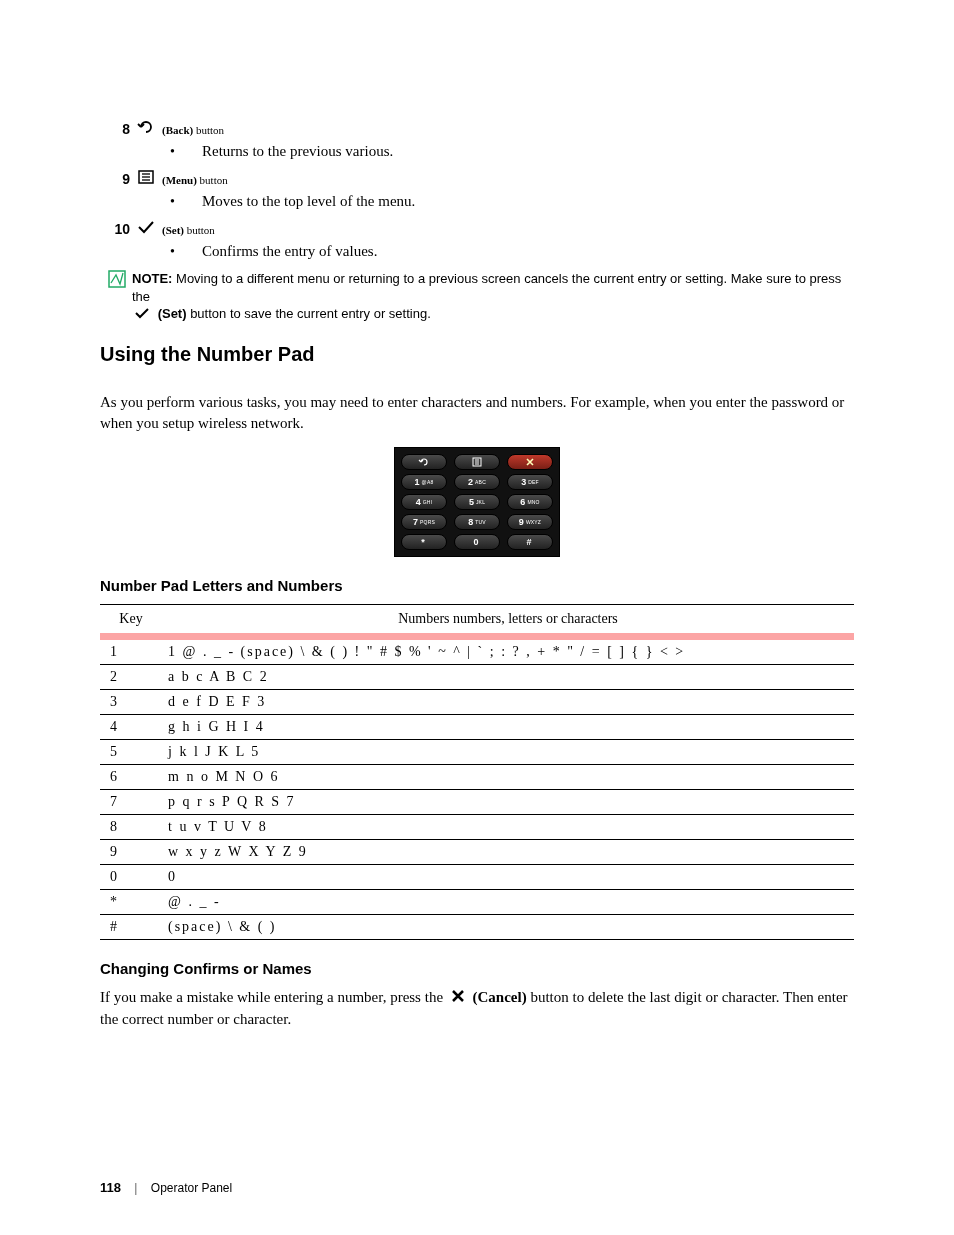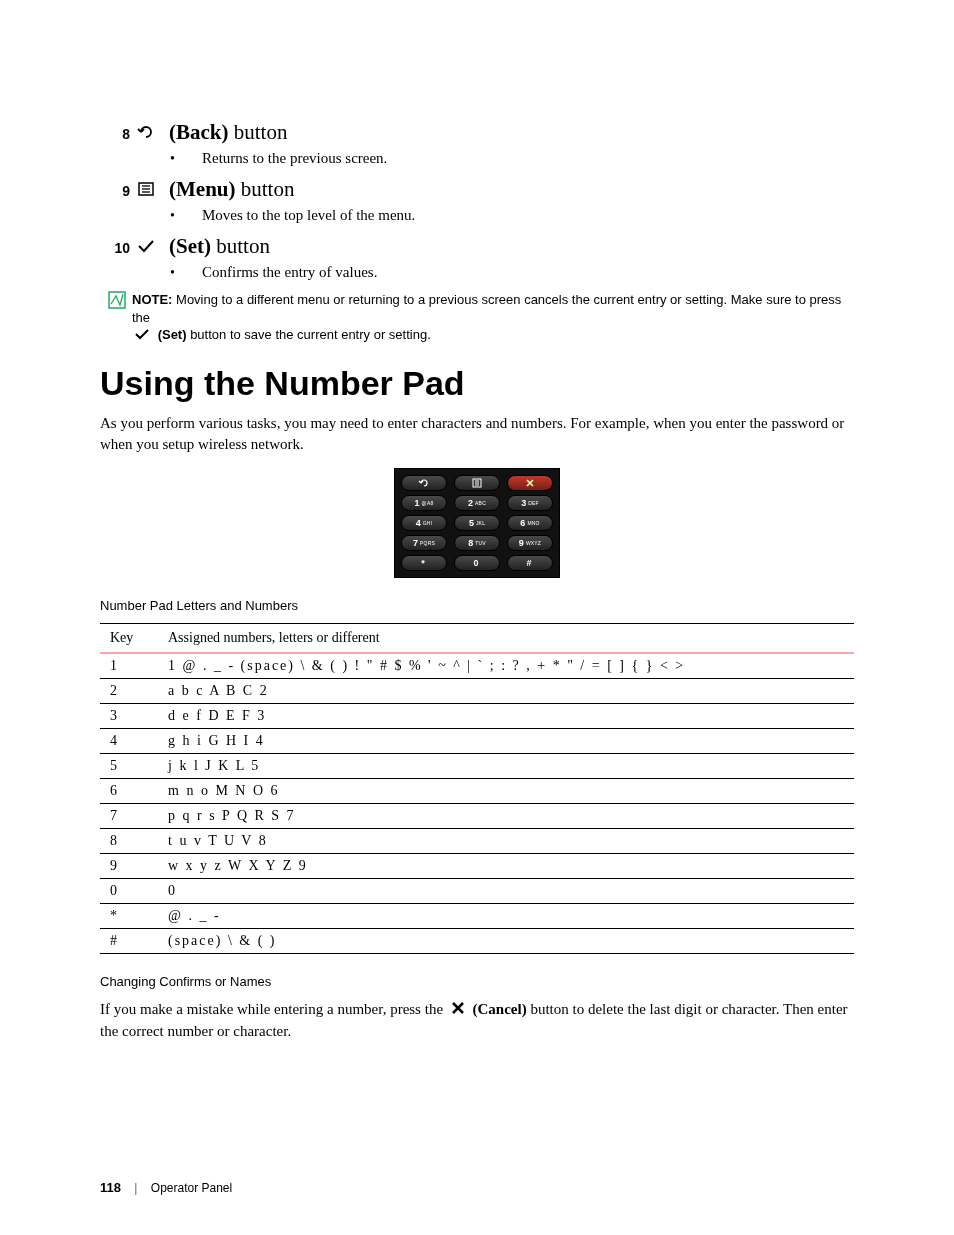--- a/index.html
+++ b/index.html
@@ -31,22 +31,21 @@
     font-size: 14px;
     flex-shrink: 0;
   }
   .btn-item .icon-slot {
     width: 32px;
     text-align: center;
     flex-shrink: 0;
   }
   .btn-item .label {
     font-family: Georgia, serif;
-    font-size: 21px;
-    margin-left: 7px;
+    font-size: 11px;
   }
   .btn-item .label strong {
     font-weight: bold;
   }
 
   .bullet-row {
     margin: 4px 0 10px 70px;
   }
   .bullet-row .bullet {
     display: inline-block;
@@ -79,22 +78,22 @@
   }
   .note-block .inline-icon {
     display: inline-block;
     vertical-align: middle;
     margin: 0 4px 0 2px;
   }
 
   h1.section-heading {
     font-family: Arial, Helvetica, sans-serif;
     font-weight: bold;
-    font-size: 34px;
-    margin: 0 0 10px 0;
+    font-size: 20px;
+    margin: 0 0 26px 0;
   }
   p.body {
     font-family: Georgia, serif;
     font-size: 15px;
     margin: 0 0 8px 0;
     line-height: 1.35;
   }
 
   .keypad {
     margin: 14px auto 20px auto;
@@ -131,39 +130,39 @@
     margin-right: 2px;
   }
   .key .small {
     color: #fff;
     font-size: 5px;
     letter-spacing: 0.2px;
   }
 
   h2.sub-heading {
     font-family: Arial, Helvetica, sans-serif;
-    font-weight: normal;
-    font-size: 13px;
+    font-weight: bold;
+    font-size: 15px;
     margin: 10px 0 10px 0;
   }
 
   table.keys-table {
     width: 100%;
     border-collapse: collapse;
     font-family: Georgia, serif;
     font-size: 14px;
     margin-bottom: 20px;
     table-layout: fixed;
   }
   table.keys-table col.keycol { width: 58px; }
   table.keys-table thead th {
-    text-align: left;
+    text-align: center;
     font-weight: normal;
     border-top: 1px solid #000;
-    border-bottom: 2px solid #fca5a5;
+    border-bottom: 7px solid #fca5a5;
     padding: 6px 6px 6px 10px;
     font-family: Georgia, serif;
   }
   table.keys-table tbody td {
     border-bottom: 1px solid #000;
     padding: 4px 6px 4px 10px;
     vertical-align: baseline;
     overflow: hidden;
   }
   table.keys-table tbody td.valcell {
@@ -207,21 +206,21 @@
           <path d="M4 7 A5 5 0 1 1 9 12" fill="none" stroke="#000" stroke-width="1.8"></path>
           <path d="M4 7 L1 4 M4 7 L7 4" fill="none" stroke="#000" stroke-width="1.8"></path>
         </svg>
     </span>
     <span class="label">
       <strong>(Back)</strong><span> button</span>
     </span>
   </div>
   <div class="bullet-row">
     <span class="bullet">•</span>
-    <span class="bullet-text">Returns to the previous screen.</span>
+    <span class="bullet-text">Returns to the previous various.</span>
   </div>
 
   <div class="btn-item">
     <span class="num">9</span>
     <span class="icon-slot">
       <svg width="16" height="14" viewBox="0 0 16 14">
           <rect x="1" y="1" width="14" height="12" fill="none" stroke="#000" stroke-width="1.5"></rect>
           <line x1="4" y1="4" x2="12" y2="4" stroke="#000" stroke-width="1.3"></line>
           <line x1="4" y1="7" x2="12" y2="7" stroke="#000" stroke-width="1.3"></line>
           <line x1="4" y1="10" x2="12" y2="10" stroke="#000" stroke-width="1.3"></line>
@@ -353,21 +352,21 @@
   <h2 class="sub-heading">Number Pad Letters and Numbers</h2>
 
   <table class="keys-table">
     <colgroup>
         <col class="keycol">
         <col>
       </colgroup>
     <thead>
       <tr>
         <th>Key</th>
-        <th>Assigned numbers, letters or different</th>
+        <th>Numbers numbers, letters or characters</th>
       </tr>
     </thead>
     <tbody id="keys-tbody">
         <tr>
           <td>1</td>
           <td class="valcell">1 @ . _ - (space) \ &amp; ( ) ! " # $ % ' ~ ^ | ` ; : ? , + * " / = [ ] { } &lt; &gt;</td>
         </tr>
         <tr>
           <td>2</td>
           <td class="valcell">a b c A B C 2</td>

